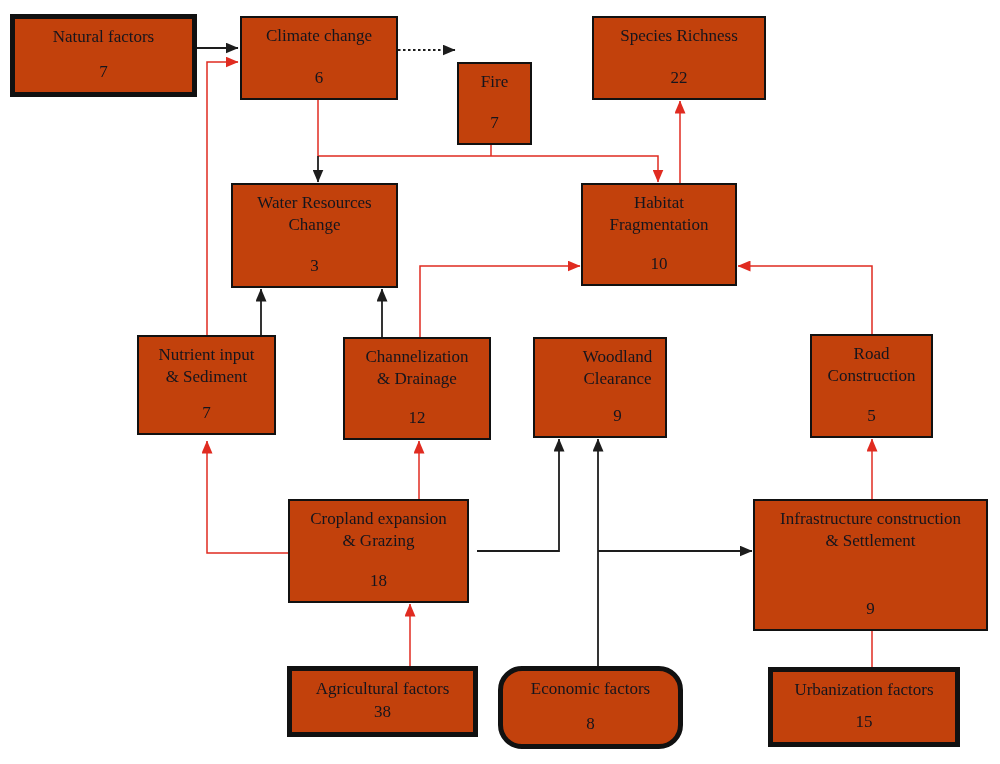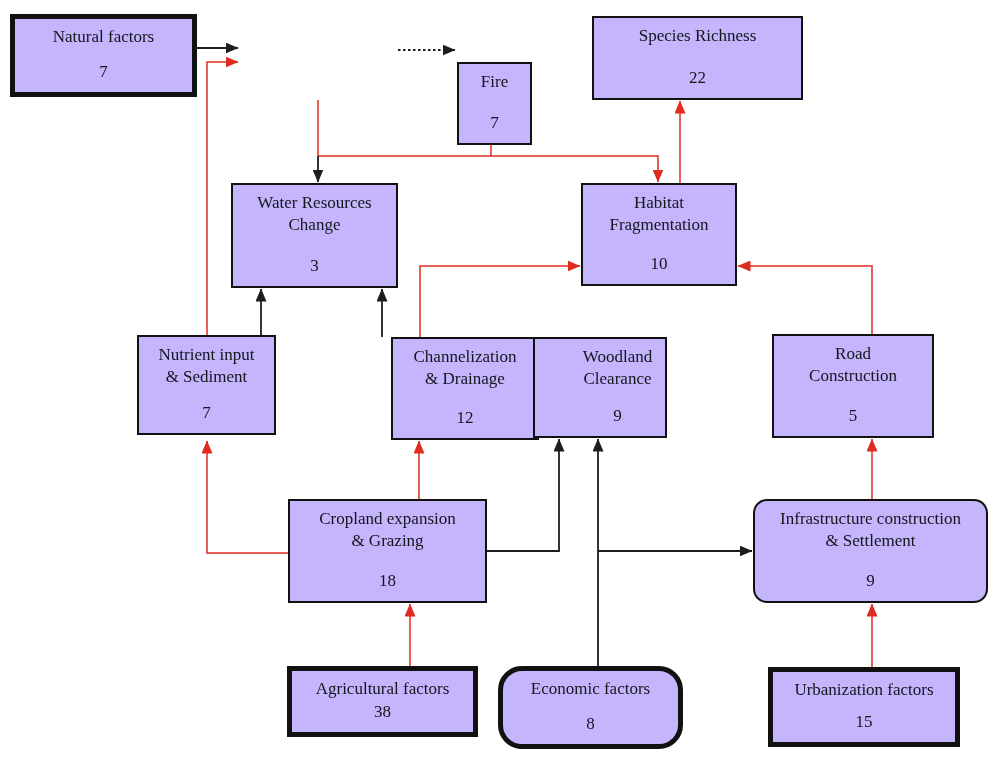--- a/index.html
+++ b/index.html
@@ -10,21 +10,21 @@
     font-family:"Liberation Serif","DejaVu Serif",serif;
     overflow:hidden;
   }
   #edge-layer{
     position:absolute;left:0;top:0;width:1000px;height:764px;
   }
   .node{
     position:absolute;
     box-sizing:border-box;
     border:2.5px solid #111111;
-    background:#c4b5fd;
+    background:#c2410c;
     display:flex;
     flex-direction:column;
     justify-content:space-between;
     align-items:center;
     text-align:center;
     padding:7px 4px 9px 4px;
     color:#15151d;
     font-size:17px;
     line-height:1.32;
   }
@@ -66,27 +66,31 @@
       <polyline points="410,666 410,604" fill="none" stroke="#e02b20" stroke-width="1.5" marker-end="url(#arrow-red)"></polyline>
       <polyline points="872,667 872,604" fill="none" stroke="#e02b20" stroke-width="1.5" marker-end="url(#arrow-red)"></polyline>
       <polyline points="872,499 872,439" fill="none" stroke="#e02b20" stroke-width="1.5" marker-end="url(#arrow-red)"></polyline>
     </svg>
 
   <div class="node thick" style="left:10px;top:14px;width:187px;height:83px;">
     <div class="label">Natural factors</div>
     <div class="value">7</div>
   </div>
 
+  <div class="node" style="left:240px;top:16px;width:158px;height:84px;">
+    <div class="label">Climate change</div>
+    <div class="value">6</div>
+  </div>
 
   <div class="node" style="left:457px;top:16px;width:75px;height:83px;margin-top:46px;">
     <div class="label">Fire</div>
     <div class="value">7</div>
   </div>
 
-  <div class="node" style="left:592px;top:16px;width:211px;height:84px;">
+  <div class="node" style="left:592px;top:16px;width:174px;height:84px;">
     <div class="label">Species Richness</div>
     <div class="value">22</div>
   </div>
 
   <div class="node" style="left:231px;top:183px;width:167px;height:105px;text-align:center;">
     <div class="label">Water Resources
 Change</div>
     <div class="value">3</div>
   </div>
 
@@ -95,45 +99,45 @@
 Fragmentation</div>
     <div class="value">10</div>
   </div>
 
   <div class="node" style="left:137px;top:335px;width:139px;height:100px;">
     <div class="label">Nutrient input
 &amp; Sediment</div>
     <div class="value">7</div>
   </div>
 
-  <div class="node" style="left:343px;top:337px;width:148px;height:103px;margin-left:48px;">
+  <div class="node" style="left:343px;top:337px;width:148px;height:103px;">
     <div class="label">Channelization
 &amp; Drainage</div>
     <div class="value">12</div>
   </div>
 
   <div class="node" style="left:533px;top:337px;width:134px;height:101px;padding-left:39px;">
     <div class="label">Woodland
 Clearance</div>
     <div class="value">9</div>
   </div>
 
-  <div class="node" style="left:772px;top:334px;width:162px;height:104px;text-align:center;">
+  <div class="node" style="left:810px;top:334px;width:123px;height:104px;text-align:center;">
     <div class="label">Road
 Construction</div>
     <div class="value">5</div>
   </div>
 
-  <div class="node" style="left:288px;top:499px;width:199px;height:104px;">
+  <div class="node" style="left:288px;top:499px;width:181px;height:104px;">
     <div class="label">Cropland expansion
 &amp; Grazing</div>
     <div class="value">18</div>
   </div>
 
-  <div class="node" style="left:753px;top:499px;width:235px;height:104px;border-radius:14px;">
+  <div class="node" style="left:753px;top:499px;width:235px;height:132px;">
     <div class="label">Infrastructure construction
 &amp; Settlement</div>
     <div class="value">9</div>
   </div>
 
   <div class="node thick" style="left:287px;top:666px;width:191px;height:71px;text-align:center;">
     <div class="label">Agricultural factors</div>
     <div class="value">38</div>
   </div>
 

